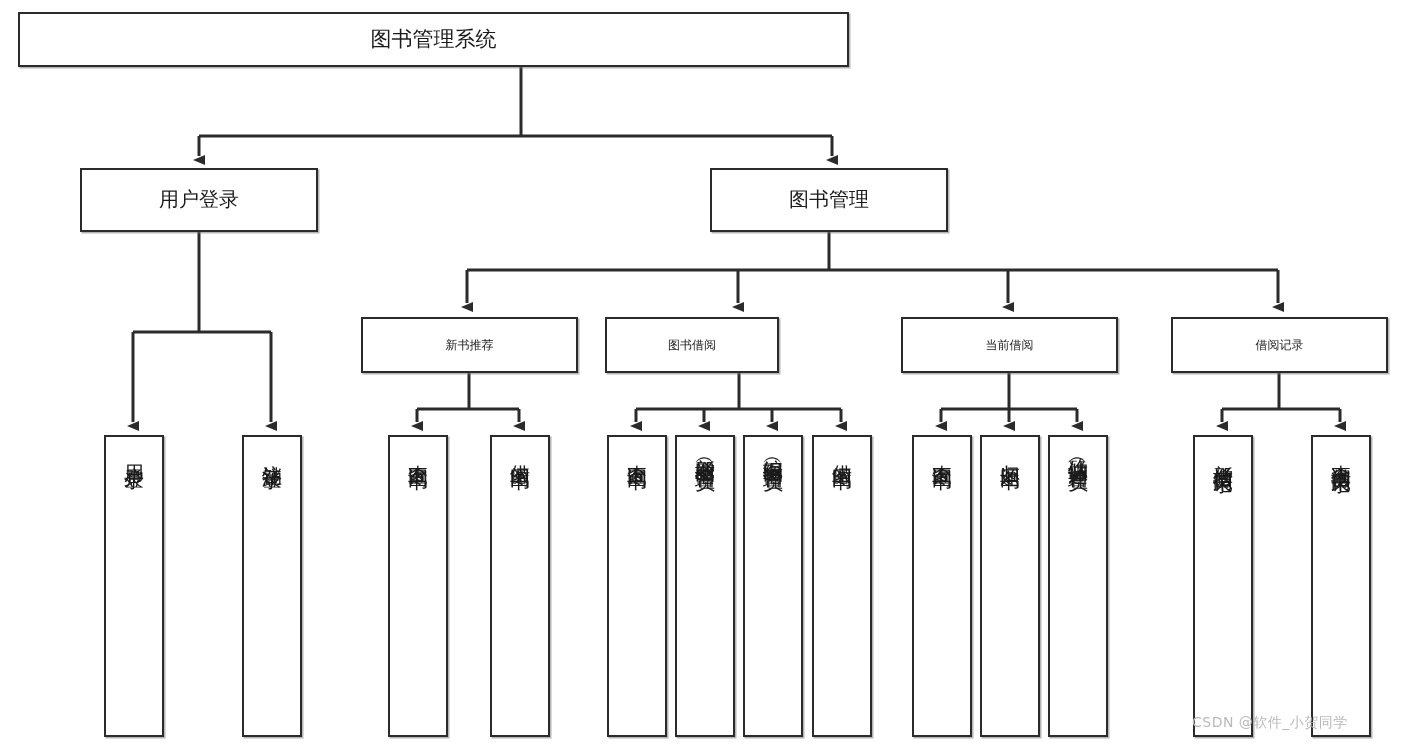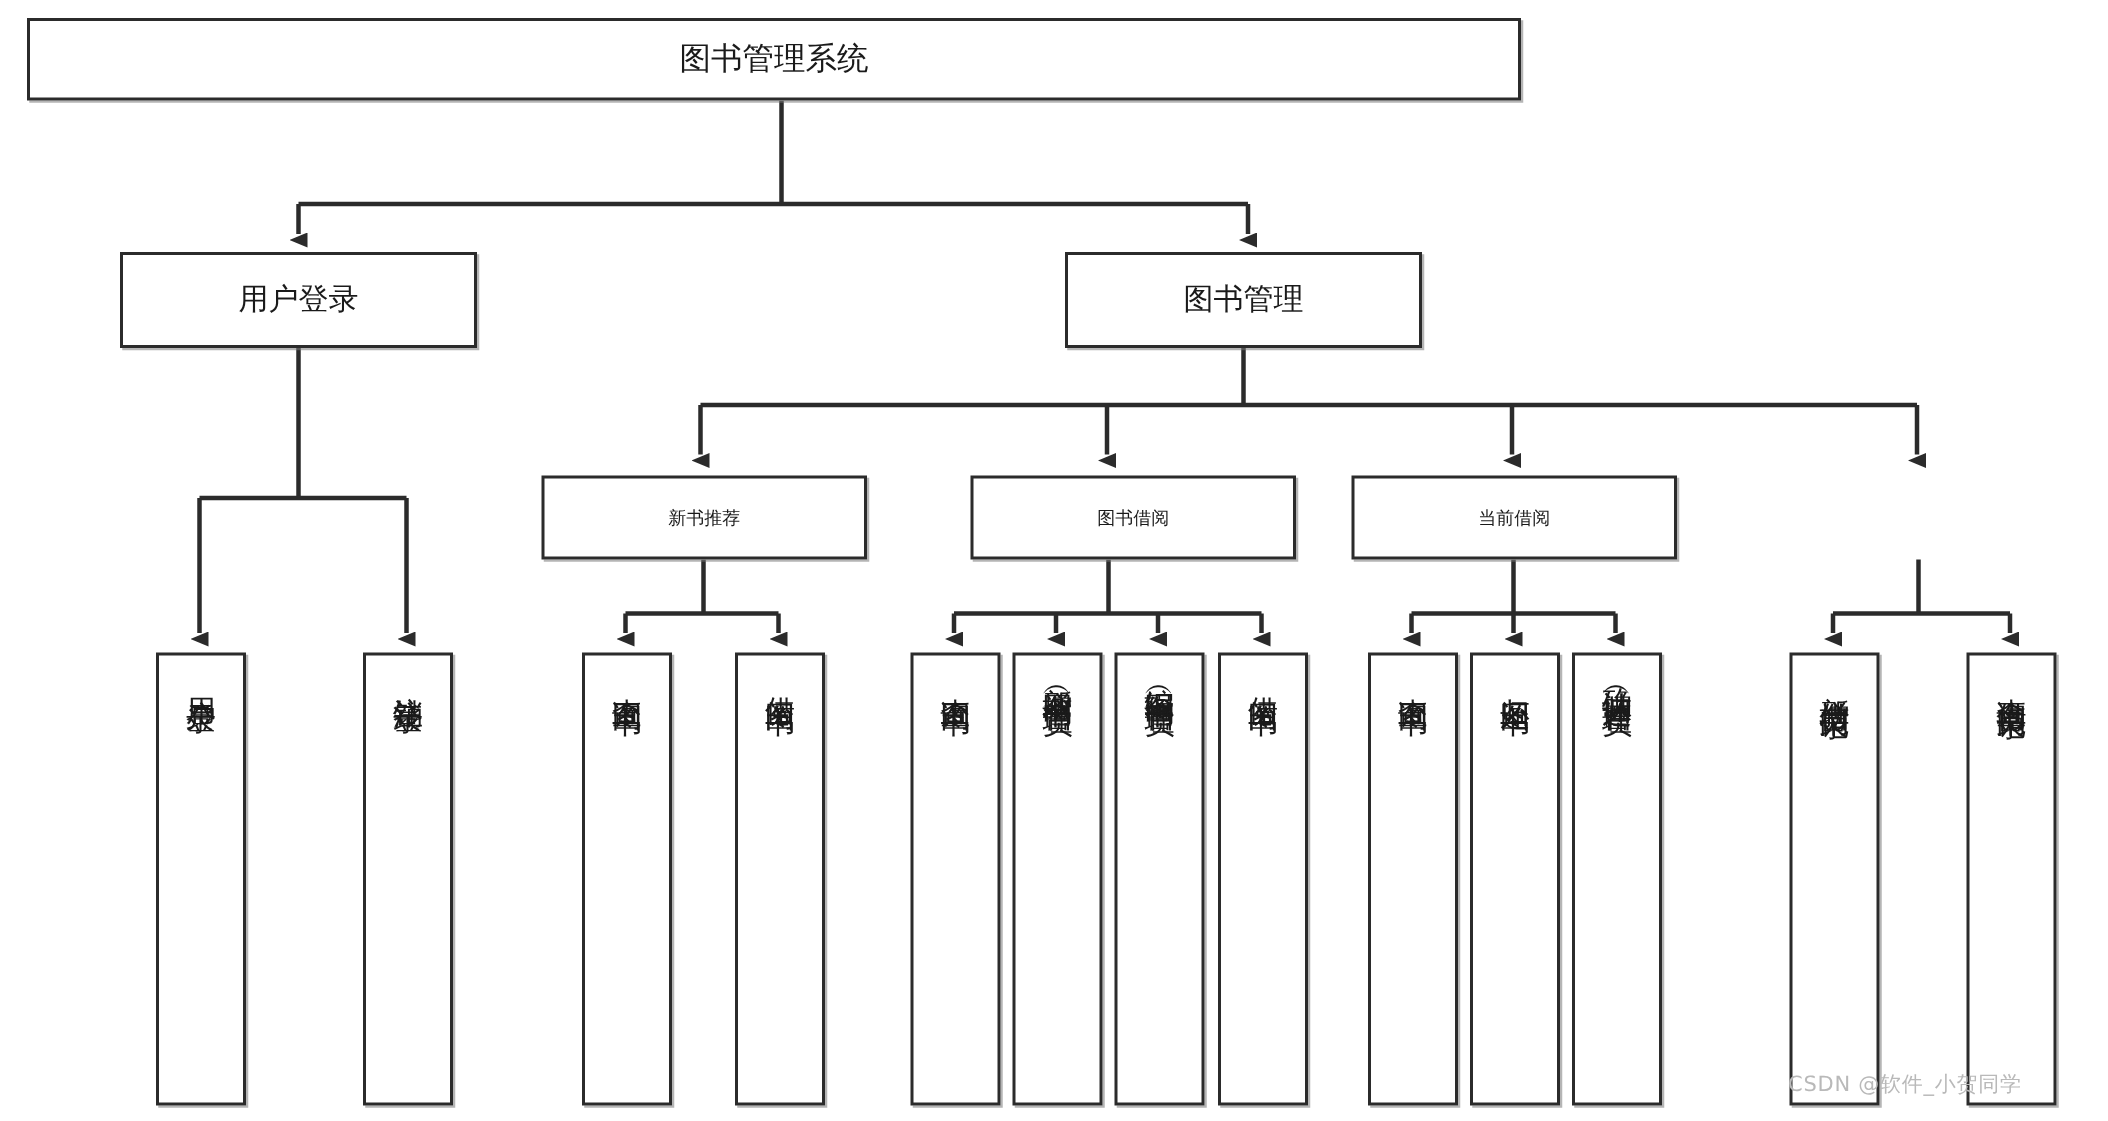--- a/index.html
+++ b/index.html
@@ -117,39 +117,42 @@
       <path d="M1009,409 L1009,422" marker-end="url(#arrow)"></path>
       <path d="M1077,409 L1077,422" marker-end="url(#arrow)"></path>
 
       <path d="M1279,373 L1279,409"></path>
       <path d="M1222,409 L1340,409"></path>
       <path d="M1222,409 L1222,422" marker-end="url(#arrow)"></path>
       <path d="M1340,409 L1340,422" marker-end="url(#arrow)"></path>
     </g>
   </svg>
 
-  <div class="node root" style="left:18px; top:12px; width:996px; height:55px;">
+  <div class="node root" style="left:18px; top:12px; width:831px; height:55px;">
     <span class="label">图书管理系统</span>
   </div>
 
   <div class="node lvl2" style="left:80px; top:168px; width:238px; height:64px;">
     <span class="label">用户登录</span>
   </div>
   <div class="node lvl2" style="left:710px; top:168px; width:238px; height:64px;justify-content:center;">
     <span class="label">图书管理</span>
   </div>
 
   <div class="node lvl3" style="left:361px; top:317px; width:217px; height:56px;">
     <span class="label">新书推荐</span>
   </div>
-  <div class="node lvl3" style="left:647px; top:317px; width:217px; height:56px;">
+  <div class="node lvl3" style="left:605px; top:317px; width:174px; height:56px;">
     <span class="label">图书借阅</span>
   </div>
   <div class="node lvl3" style="left:901px; top:317px; width:217px; height:56px;">
     <span class="label">当前借阅</span>
+  </div>
+  <div class="node lvl3" style="left:1171px; top:317px; width:217px; height:56px;">
+    <span class="label">借阅记录</span>
   </div>
 
   <div class="node leaf" style="left:104px; top:435px; width:60px; height:302px;">
     <span class="label">用户登录</span>
   </div>
   <div class="node leaf" style="left:242px; top:435px; width:60px; height:302px;">
     <span class="label">注销登录</span>
   </div>
 
   <div class="node leaf" style="left:388px; top:435px; width:60px; height:302px;">

